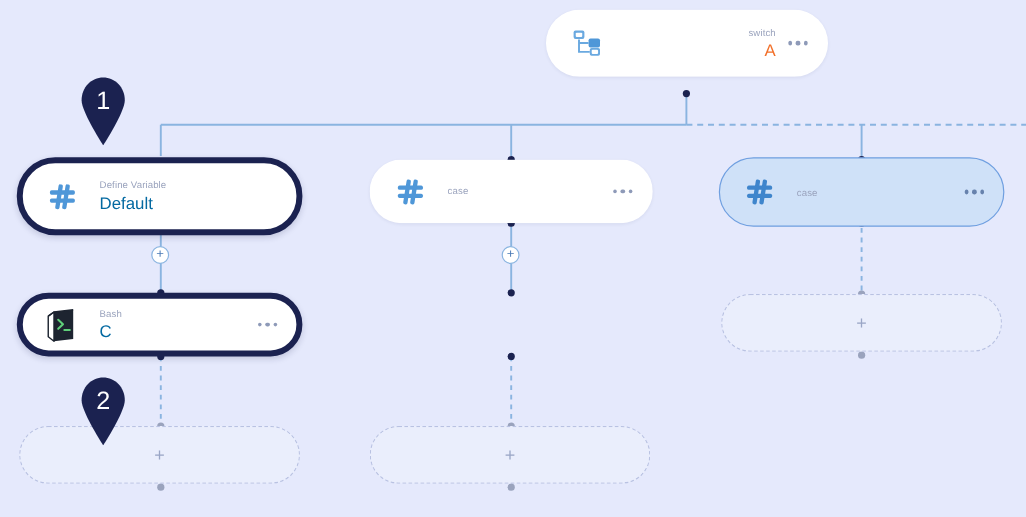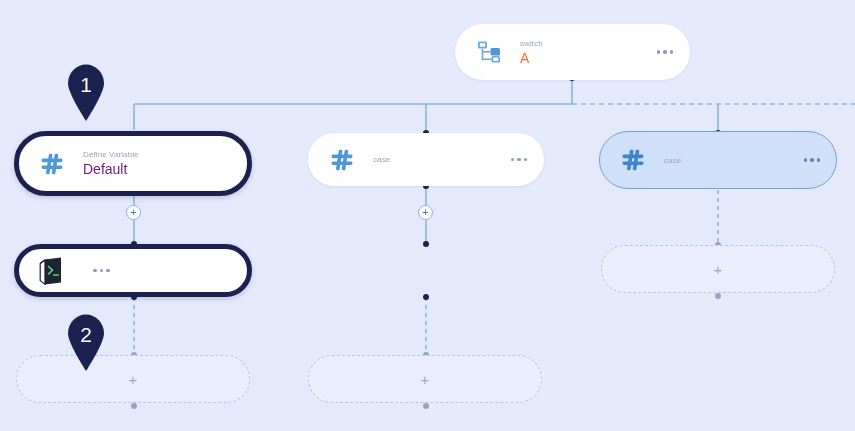--- a/index.html
+++ b/index.html
@@ -77,21 +77,21 @@
   .node-label {
     font-size: 8px;
     color: #9aa3bd;
     line-height: 11px;
     letter-spacing: 0.1px;
     white-space: nowrap;
     overflow: hidden;
   }
   .node-value {
     font-size: 14px;
-    color: #701a75;
+    color: #0369a1;
     line-height: 18px;
     white-space: nowrap;
     overflow: hidden;
   }
   .node-value.accent {
     color: #f2702a;
   }
   .dots {
     flex: 0 0 auto;
     display: flex;
@@ -203,21 +203,21 @@
   <div class="port" style="left:423px; top:241px;"></div>
   <div class="port" style="left:423px; top:294px;"></div>
 
   <div class="port muted" style="left:131px; top:352px;"></div>
   <div class="port muted" style="left:131px; top:403px;"></div>
   <div class="port muted" style="left:423px; top:352px;"></div>
   <div class="port muted" style="left:423px; top:403px;"></div>
   <div class="port muted" style="left:715px; top:242px;"></div>
   <div class="port muted" style="left:715px; top:293px;"></div>
 
-  <div class="node plain" style="left:455px; top:24px; width:235px; height:56px;">
+  <div class="node plain" style="left:455px; top:8px; width:235px; height:56px;text-align:right;">
     <span class="node-icon">
       <svg width="26" height="26" viewBox="0 0 26 26">
         <rect x="2" y="2.5" width="9" height="7" rx="1.6" fill="#6aa9e0"></rect>
         <rect x="3.8" y="4.2" width="5.4" height="3.6" rx="0.8" fill="#ffffff"></rect>
         <rect x="14.5" y="9" width="9.5" height="7.6" rx="1.6" fill="#4f97d8"></rect>
         <rect x="15.5" y="17" width="8.5" height="6.4" rx="1.5" fill="#6aa9e0"></rect>
         <rect x="17.1" y="18.5" width="5.3" height="3.4" rx="0.8" fill="#ffffff"></rect>
         <path d="M6.5,10 L6.5,20.2 L15.5,20.2" stroke="#6aa9e0" stroke-width="1.6" fill="none"></path>
         <path d="M6.5,12.8 L14.5,12.8" stroke="#6aa9e0" stroke-width="1.6" fill="none"></path>
       </svg>
@@ -295,20 +295,24 @@
   <div class="node selected" style="left:14px; top:244px; width:238px; height:53px;">
     <span class="node-icon">
       <svg width="32" height="32" viewBox="0 0 32 32">
         <path d="M9,5 L25,3.2 L25,27.6 L9,29.4 Z" fill="#1d2430"></path>
         <path d="M9,5 L4.2,8.4 L4.2,25.6 L9,29.4 Z" fill="#ffffff" stroke="#1d2430" stroke-width="1.2" stroke-linejoin="round"></path>
         <path d="M25,3.2 L9,5 L4.2,8.4" fill="none" stroke="#1d2430" stroke-width="1.2" stroke-linejoin="round"></path>
         <path d="M12.5,11.5 L16.5,15.2 L12.5,19" stroke="#5fd07a" stroke-width="1.7" fill="none" stroke-linecap="round" stroke-linejoin="round"></path>
         <path d="M17.6,20 L22.2,20" stroke="#5fd07a" stroke-width="1.7" fill="none" stroke-linecap="round"></path>
       </svg>
     </span>
+    <span class="node-text">
+      <span class="node-label">Bash</span>
+      <span class="node-value">C</span>
+    </span>
     <span class="dots">
         <i></i>
         <i></i>
         <i></i>
       </span>
   </div>
 
 
   <div class="node placeholder" style="left:16px; top:355px; width:234px; height:48px;">
     <span class="ph-plus">+</span>

